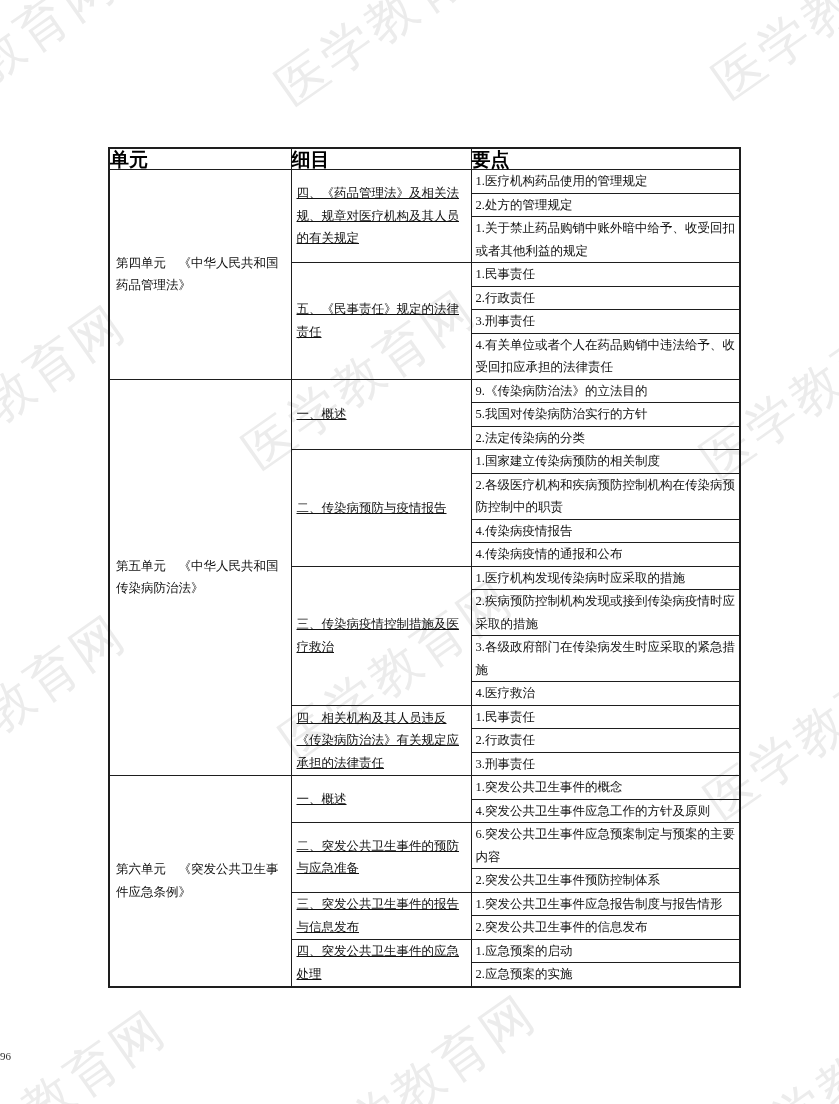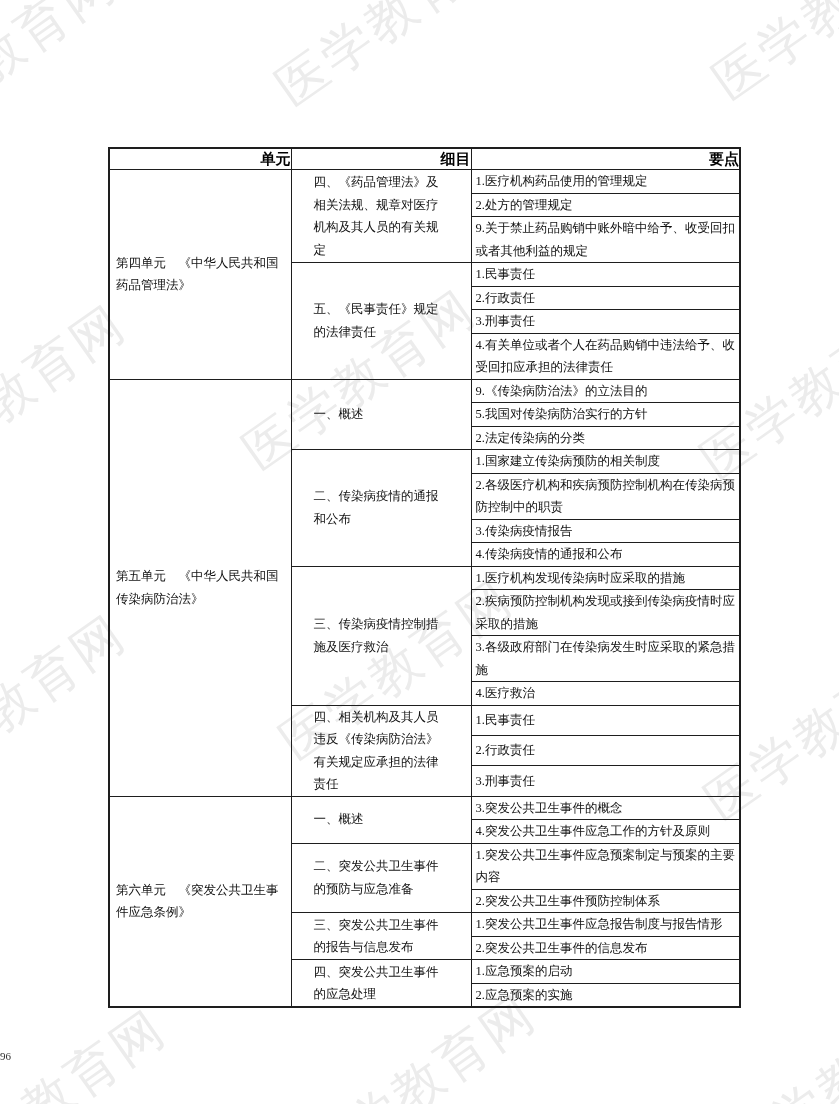--- a/index.html
+++ b/index.html
@@ -14,29 +14,29 @@
     font-size:50px;letter-spacing:4px;color:#ececec;
     transform:translate(-50%,-50%) rotate(-35deg);
     user-select:none;pointer-events:none;
   }
   
   .table-wrap{position:absolute;left:108px;top:147px;z-index:1;}
   table{border-collapse:collapse;width:631px;table-layout:fixed;background:transparent;}
   th,td{border:1px solid #1e1e1e;background:transparent;}
   table{border:2px solid #1e1e1e;}
   th{
-    height:20px;font-size:15px;font-weight:bold;text-align:right;
+    height:20px;font-size:19px;font-weight:bold;text-align:left;
     line-height:19px;padding:0;color:#000;
   }
   td{
     font-size:12.5px;line-height:22.5px;vertical-align:middle;
     padding:0 5px;word-break:break-all;
   }
   .unit-cell{padding:0 3px 0 6px;}
-  .subitem-cell{padding:0 22px;}
+  .subitem-cell{padding:0 5px;text-decoration:underline;}
   .point-cell{padding:0 4px;}
   
   .page-num{
     position:absolute;left:0;top:1050px;width:824px;
     font-size:11px;color:#333;z-index:1;
   }
 </style>
 </head>
 <body>
 
@@ -70,21 +70,21 @@
     <tbody>
         <tr>
           <td class="unit-cell" rowspan="7">第四单元　《中华人民共和国药品管理法》</td>
           <td class="subitem-cell" rowspan="3">四、《药品管理法》及相关法规、规章对医疗机构及其人员的有关规定</td>
           <td class="point-cell">1.医疗机构药品使用的管理规定</td>
         </tr>
         <tr>
           <td class="point-cell">2.处方的管理规定</td>
         </tr>
         <tr>
-          <td class="point-cell">9.关于禁止药品购销中账外暗中给予、收受回扣或者其他利益的规定</td>
+          <td class="point-cell">1.关于禁止药品购销中账外暗中给予、收受回扣或者其他利益的规定</td>
         </tr>
         <tr>
           <td class="subitem-cell" rowspan="4">五、《民事责任》规定的法律责任</td>
           <td class="point-cell">1.民事责任</td>
         </tr>
         <tr>
           <td class="point-cell">2.行政责任</td>
         </tr>
         <tr>
           <td class="point-cell">3.刑事责任</td>
@@ -97,28 +97,28 @@
           <td class="subitem-cell" rowspan="3">一、概述</td>
           <td class="point-cell">9.《传染病防治法》的立法目的</td>
         </tr>
         <tr>
           <td class="point-cell">5.我国对传染病防治实行的方针</td>
         </tr>
         <tr>
           <td class="point-cell">2.法定传染病的分类</td>
         </tr>
         <tr>
-          <td class="subitem-cell" rowspan="4">二、传染病疫情的通报和公布</td>
+          <td class="subitem-cell" rowspan="4">二、传染病预防与疫情报告</td>
           <td class="point-cell">1.国家建立传染病预防的相关制度</td>
         </tr>
         <tr>
           <td class="point-cell">2.各级医疗机构和疾病预防控制机构在传染病预防控制中的职责</td>
         </tr>
         <tr>
-          <td class="point-cell">3.传染病疫情报告</td>
+          <td class="point-cell">4.传染病疫情报告</td>
         </tr>
         <tr>
           <td class="point-cell">4.传染病疫情的通报和公布</td>
         </tr>
         <tr>
           <td class="subitem-cell" rowspan="4">三、传染病疫情控制措施及医疗救治</td>
           <td class="point-cell">1.医疗机构发现传染病时应采取的措施</td>
         </tr>
         <tr>
           <td class="point-cell">2.疾病预防控制机构发现或接到传染病疫情时应采取的措施</td>
@@ -135,28 +135,28 @@
         </tr>
         <tr>
           <td class="point-cell">2.行政责任</td>
         </tr>
         <tr>
           <td class="point-cell">3.刑事责任</td>
         </tr>
         <tr>
           <td class="unit-cell" rowspan="8">第六单元　《突发公共卫生事件应急条例》</td>
           <td class="subitem-cell" rowspan="2">一、概述</td>
-          <td class="point-cell">3.突发公共卫生事件的概念</td>
+          <td class="point-cell">1.突发公共卫生事件的概念</td>
         </tr>
         <tr>
           <td class="point-cell">4.突发公共卫生事件应急工作的方针及原则</td>
         </tr>
         <tr>
           <td class="subitem-cell" rowspan="2">二、突发公共卫生事件的预防与应急准备</td>
-          <td class="point-cell">1.突发公共卫生事件应急预案制定与预案的主要内容</td>
+          <td class="point-cell">6.突发公共卫生事件应急预案制定与预案的主要内容</td>
         </tr>
         <tr>
           <td class="point-cell">2.突发公共卫生事件预防控制体系</td>
         </tr>
         <tr>
           <td class="subitem-cell" rowspan="2">三、突发公共卫生事件的报告与信息发布</td>
           <td class="point-cell">1.突发公共卫生事件应急报告制度与报告情形</td>
         </tr>
         <tr>
           <td class="point-cell">2.突发公共卫生事件的信息发布</td>

